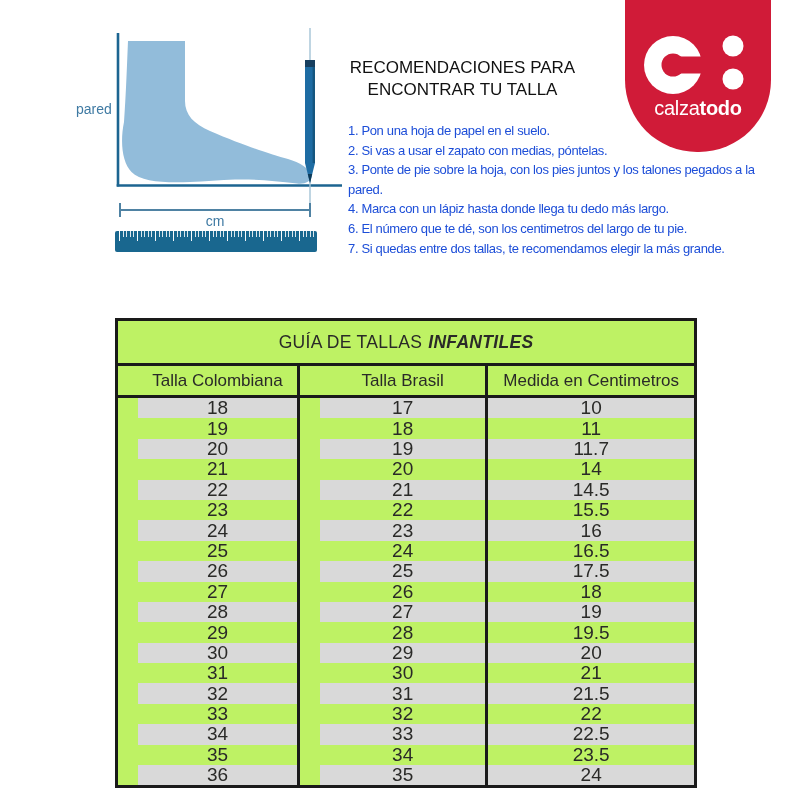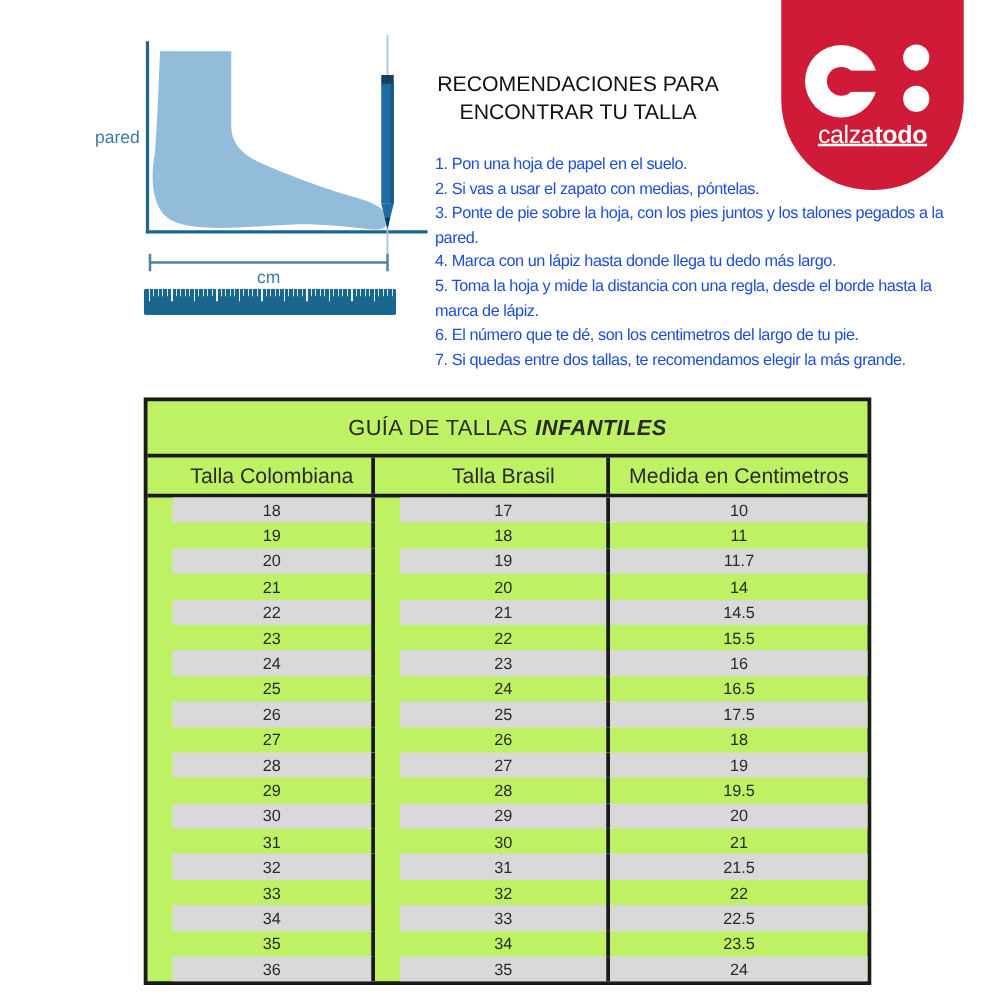--- a/index.html
+++ b/index.html
@@ -29,35 +29,35 @@
               font-weight:normal;font-size:17px;line-height:22px;color:#111;}
   .steps{position:absolute;left:348px;top:121px;width:410px;font-size:13px;
          letter-spacing:-0.35px;line-height:19.6px;color:#1d4ed8;}
   .step{margin:0;}
 
   
   .logo{position:absolute;left:625px;top:0;width:146px;height:152px;
         border-radius:0 0 72px 72px;}
   .logo svg{position:absolute;left:0;top:0;}
   .logo-word{position:absolute;left:0;top:97px;width:146px;text-align:center;
-             color:#fff;font-size:20px;letter-spacing:-0.3px;text-decoration:underline;}
+             color:#fff;font-size:20px;letter-spacing:-0.3px;}
   .logo-word b{font-weight:bold;}
 
   
   .size-table{position:absolute;left:115px;top:318px;width:576px;
               border:3px solid #1a1a1a;background:#bef264;color:#2a2a28;}
   .t-title{height:42px;border-bottom:3px solid #1a1a1a;display:flex;align-items:center;
            justify-content:center;gap:6px;font-size:17.5px;letter-spacing:.3px;}
   .t-title b{font-weight:bold;font-style:italic;}
   .t-head{display:flex;height:29px;border-bottom:3px solid #1a1a1a;}
   .hcell{display:flex;align-items:center;justify-content:center;font-size:17px;}
   .t-body{display:flex;flex-direction:column;}
   .trow{display:flex;height:20.4px;}
   .trow.stripe .cell{background:#d9d9d9;}
-  .cell{display:flex;align-items:center;justify-content:center;font-size:13px;}
+  .cell{display:flex;align-items:center;justify-content:center;font-size:19px;}
   .c1{width:30%;}
   .c2{width:31.2%;}
   .c3{width:38.8%;}
   .bdr{border-right:3px solid #1a1a1a;margin-left:20px;}
 </style>
 </head>
 <body>
 
 <div class="page">
 
@@ -102,21 +102,20 @@
 
   <div class="reco-title">
     <span>RECOMENDACIONES PARA</span><br>
     <span>ENCONTRAR TU TALLA</span>
   </div>
   <div class="steps">
       <div class="step">1. Pon una hoja de papel en el suelo.</div>
       <div class="step">2. Si vas a usar el zapato con medias, póntelas.</div>
       <div class="step">3. Ponte de pie sobre la hoja, con los pies juntos y los talones pegados a la pared.</div>
       <div class="step">4. Marca con un lápiz hasta donde llega tu dedo más largo.</div>
-      <div class="step">5. Toma la hoja y mide la distancia con una regla, desde el borde hasta la marca de lápiz.</div>
       <div class="step">6. El número que te dé, son los centimetros del largo de tu pie.</div>
       <div class="step">7. Si quedas entre dos tallas, te recomendamos elegir la más grande.</div>
     </div>
 
   <div class="logo" id="logo-badge" style="background: rgb(208, 27, 56);">
     <svg width="146" height="152" viewBox="0 0 146 152">
       <circle cx="48" cy="65" r="29" fill="#ffffff"></circle>
       <circle id="logo-hole" cx="48" cy="65" r="11.5" fill="#d01b38"></circle>
       <rect id="logo-slot" x="48" y="56.5" width="32" height="17" fill="#d01b38"></rect>
       <circle cx="108" cy="46" r="10.5" fill="#ffffff"></circle>

